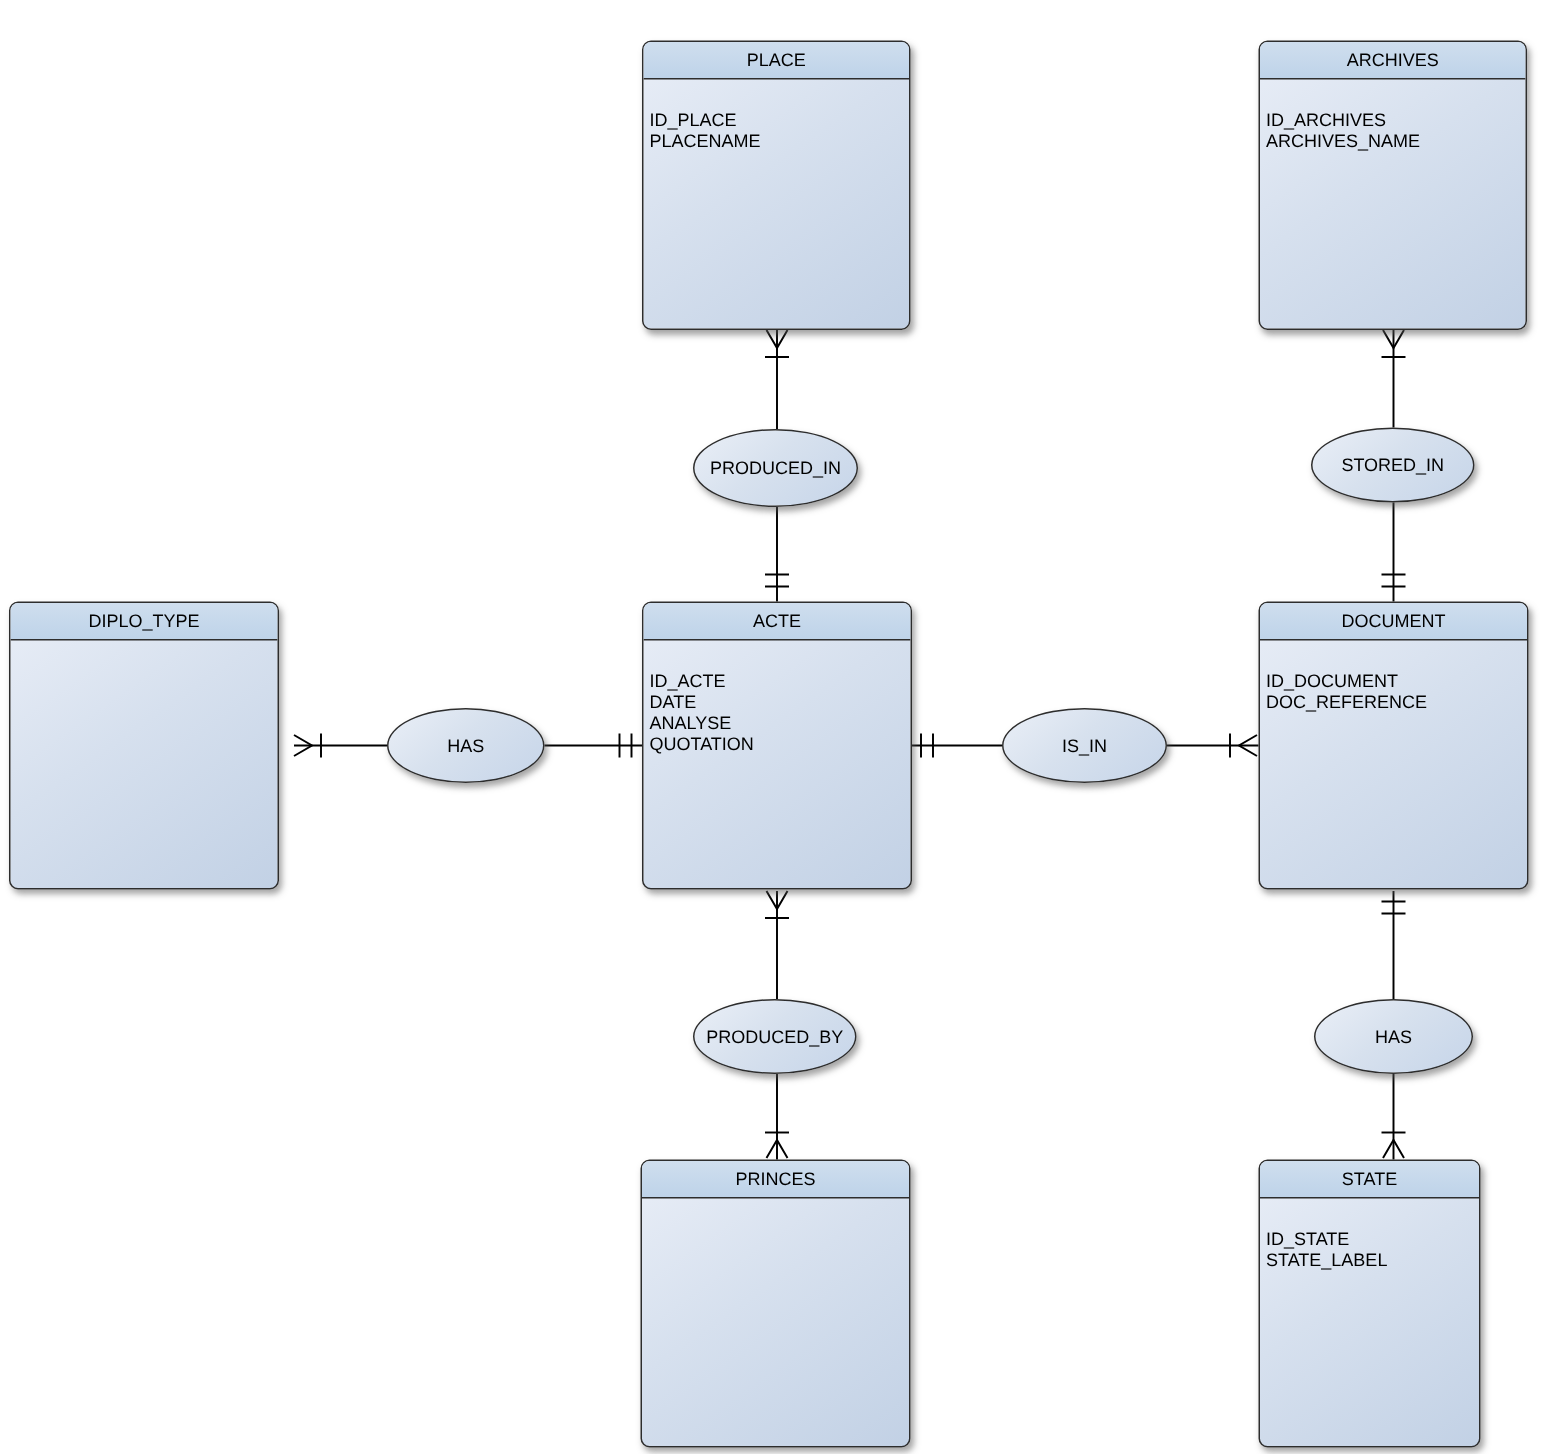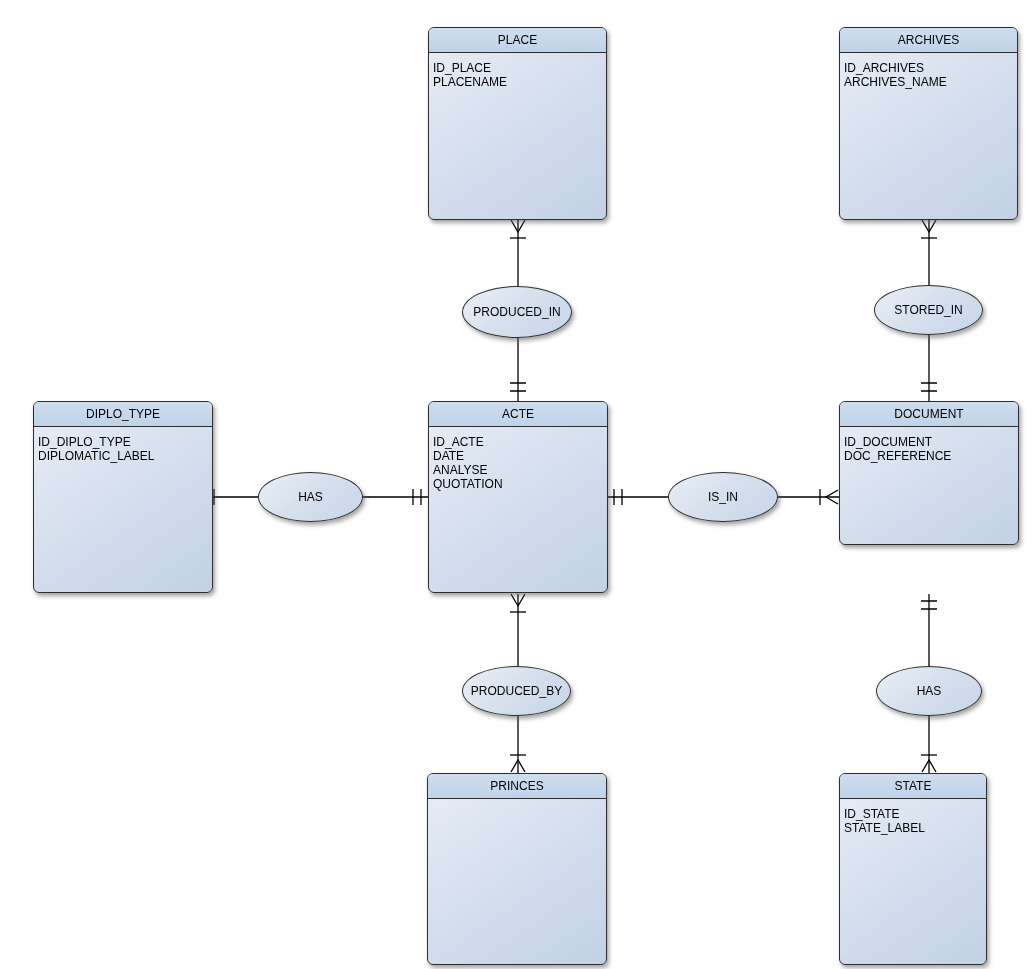--- a/index.html
+++ b/index.html
@@ -35,21 +35,21 @@
   .entity-header {
     height: 24px;
     line-height: 24px;
     text-align: center;
     font-size: 12px;
     color: #000000;
     background: linear-gradient(180deg, #cfdeee 0%, #bed3e9 100%);
     border-bottom: 1.4px solid #2d2d2d;
   }
   .entity-body {
-    padding: 8px 4px;
+    padding: 20px 4px;
     font-size: 12px;
     line-height: 14px;
     color: #000000;
   }
   .attr { white-space: nowrap; }
   .rel {
     position: absolute;
     box-sizing: border-box;
     border: 1.4px solid #2d2d2d;
     border-radius: 50%;
@@ -129,39 +129,35 @@
   </div>
 
   <div class="entity" style="left:839px;top:15px;width:179px;height:193px">
     <div class="entity-header">ARCHIVES</div>
     <div class="entity-body">
       <div class="attr">ID_ARCHIVES</div>
       <div class="attr">ARCHIVES_NAME</div>
     </div>
   </div>
 
-  <div class="entity" style="left:33px;top:389px;width:180px;height:192px">
+  <div class="entity" style="left:6px;top:389px;width:180px;height:192px">
     <div class="entity-header">DIPLO_TYPE</div>
-    <div class="entity-body">
-      <div class="attr">ID_DIPLO_TYPE</div>
-      <div class="attr">DIPLOMATIC_LABEL</div>
-    </div>
   </div>
 
   <div class="entity" style="left:428px;top:389px;width:180px;height:192px">
     <div class="entity-header">ACTE</div>
     <div class="entity-body">
       <div class="attr">ID_ACTE</div>
       <div class="attr">DATE</div>
       <div class="attr">ANALYSE</div>
       <div class="attr">QUOTATION</div>
     </div>
   </div>
 
-  <div class="entity" style="left:839px;top:389px;width:180px;height:144px">
+  <div class="entity" style="left:839px;top:389px;width:180px;height:192px">
     <div class="entity-header">DOCUMENT</div>
     <div class="entity-body">
       <div class="attr">ID_DOCUMENT</div>
       <div class="attr">DOC_REFERENCE</div>
     </div>
   </div>
 
   <div class="entity" style="left:427px;top:761px;width:180px;height:192px">
     <div class="entity-header">PRINCES</div>
   </div>

